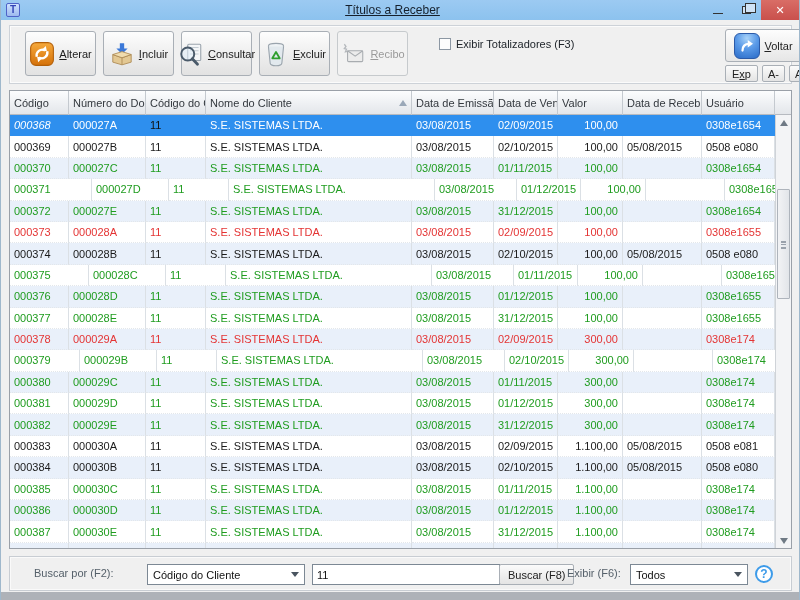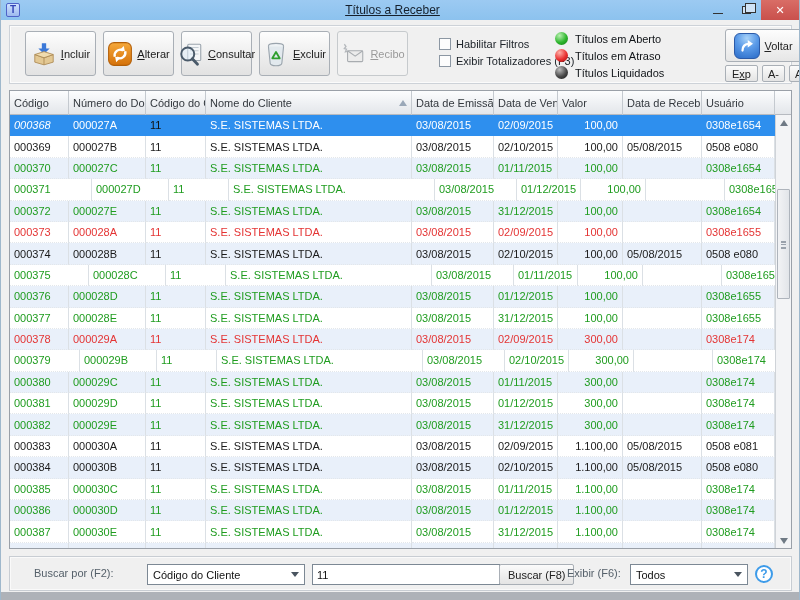--- a/index.html
+++ b/index.html
@@ -114,45 +114,45 @@
     <div class="win-close">
         <span>✕</span>
       </div>
   </div>
 </div>
 
 <div class="toolbar">
   <div class="tb-buttons">
     <div class="tb-btn">
       <svg width="26" height="26" viewBox="0 0 24 24">
-        <path d="M10 2h4v5h3.2L12 12 6.8 7H10z" fill="#3b78d8"></path>
-        <path d="M3.5 12.5 12 15.5l8.5-3v7L12 22l-8.5-2.5z" fill="#e3c893" stroke="#ad8a55" stroke-width="0.8"></path>
-        <path d="M3.5 12.5 12 9.8l8.5 2.7L12 15.5z" fill="#f0dcae" stroke="#ad8a55" stroke-width="0.8"></path>
-        <path d="M12 15.5V22" stroke="#ad8a55" stroke-width="0.8"></path>
-      </svg>
-      <span><u>I</u>ncluir</span>
-    </div>
-    <div class="tb-btn">
-      <svg width="26" height="26" viewBox="0 0 24 24">
         <defs>
             <linearGradient id="og" x1="0" y1="0" x2="0" y2="1">
           <stop offset="0" stop-color="#f6a93b"></stop>
               <stop offset="1" stop-color="#d4710a"></stop>
             </linearGradient>
           </defs>
         <rect x="1.5" y="1.5" width="21" height="21" rx="5" fill="url(#og)" stroke="#b35f08"></rect>
         <path d="M7.2 14.5a5.2 5.2 0 0 1 7.6-5.8" fill="none" stroke="#fff" stroke-width="2.2"></path>
         <path d="M15.5 4.5l1 5-5-1z" fill="#fff"></path>
         <path d="M16.8 9.5a5.2 5.2 0 0 1-7.6 5.8" fill="none" stroke="#fff" stroke-width="2.2"></path>
         <path d="M8.5 19.5l-1-5 5 1z" fill="#fff"></path>
       </svg>
       <span><u>A</u>lterar</span>
     </div>
     <div class="tb-btn">
       <svg width="26" height="26" viewBox="0 0 24 24">
+        <path d="M10 2h4v5h3.2L12 12 6.8 7H10z" fill="#3b78d8"></path>
+        <path d="M3.5 12.5 12 15.5l8.5-3v7L12 22l-8.5-2.5z" fill="#e3c893" stroke="#ad8a55" stroke-width="0.8"></path>
+        <path d="M3.5 12.5 12 9.8l8.5 2.7L12 15.5z" fill="#f0dcae" stroke="#ad8a55" stroke-width="0.8"></path>
+        <path d="M12 15.5V22" stroke="#ad8a55" stroke-width="0.8"></path>
+      </svg>
+      <span><u>I</u>ncluir</span>
+    </div>
+    <div class="tb-btn">
+      <svg width="26" height="26" viewBox="0 0 24 24">
         <rect x="9" y="3" width="12" height="15" rx="1" fill="#f4f6f8" stroke="#9aa4ad"></rect>
         <path d="M11 6h8M11 9h8M11 12h8" stroke="#c3cbd2" stroke-width="1"></path>
         <circle cx="9" cy="12" r="6" fill="rgba(225,238,250,0.55)" stroke="#4a5a6a" stroke-width="1.8"></circle>
         <path d="M13.2 16.4 18 21.4" stroke="#4a5a6a" stroke-width="2.6" stroke-linecap="round"></path>
       </svg>
       <span><u>C</u>onsultar</span>
     </div>
     <div class="tb-btn">
       <svg width="26" height="26" viewBox="0 0 24 24">
         <ellipse cx="12" cy="4.6" rx="7" ry="2.4" fill="#eef2f5" stroke="#9aa4ad"></ellipse>
@@ -167,42 +167,24 @@
         <rect x="7" y="9" width="14" height="10" rx="1" fill="#ececec" stroke="#a8acb0"></rect>
         <path d="M7 9l7 5 7-5" fill="none" stroke="#a8acb0"></path>
       </svg>
       <span><u>R</u>ecibo</span>
     </div>
   </div>
 
   <div class="tb-checks">
     <div class="check-row">
       <span class="checkbox"></span>
-      <span>Habilitar Filtros</span>
-    </div>
-    <div class="check-row">
-      <span class="checkbox"></span>
       <span>Exibir Totalizadores (F3)</span>
     </div>
   </div>
 
-  <div class="tb-legend">
-    <div class="legend-row">
-      <span class="dot" style="background:radial-gradient(circle at 35% 28%, #b8f0b0, #2db52d 55%, #0f7a12);"></span>
-      <span>Títulos em Aberto</span>
-    </div>
-    <div class="legend-row">
-      <span class="dot" style="background:radial-gradient(circle at 35% 28%, #ffb0a8, #e83030 55%, #9c1010);"></span>
-      <span>Títulos em Atraso</span>
-    </div>
-    <div class="legend-row">
-      <span class="dot" style="background:radial-gradient(circle at 35% 28%, #bdbdbd, #4a4a4a 55%, #111);"></span>
-      <span>Títulos Liquidados</span>
-    </div>
-  </div>
 
   <div class="voltar-btn">
     <span class="voltar-icon">
       <svg width="18" height="18" viewBox="0 0 24 24">
         <path d="M6 18c0-6 3-9 9-9" fill="none" stroke="#fff" stroke-width="3" stroke-linecap="round"></path>
         <path d="M13 4l7 5-7 5z" fill="#fff"></path>
       </svg>
     </span>
     <span><u>V</u>oltar</span>
   </div>

